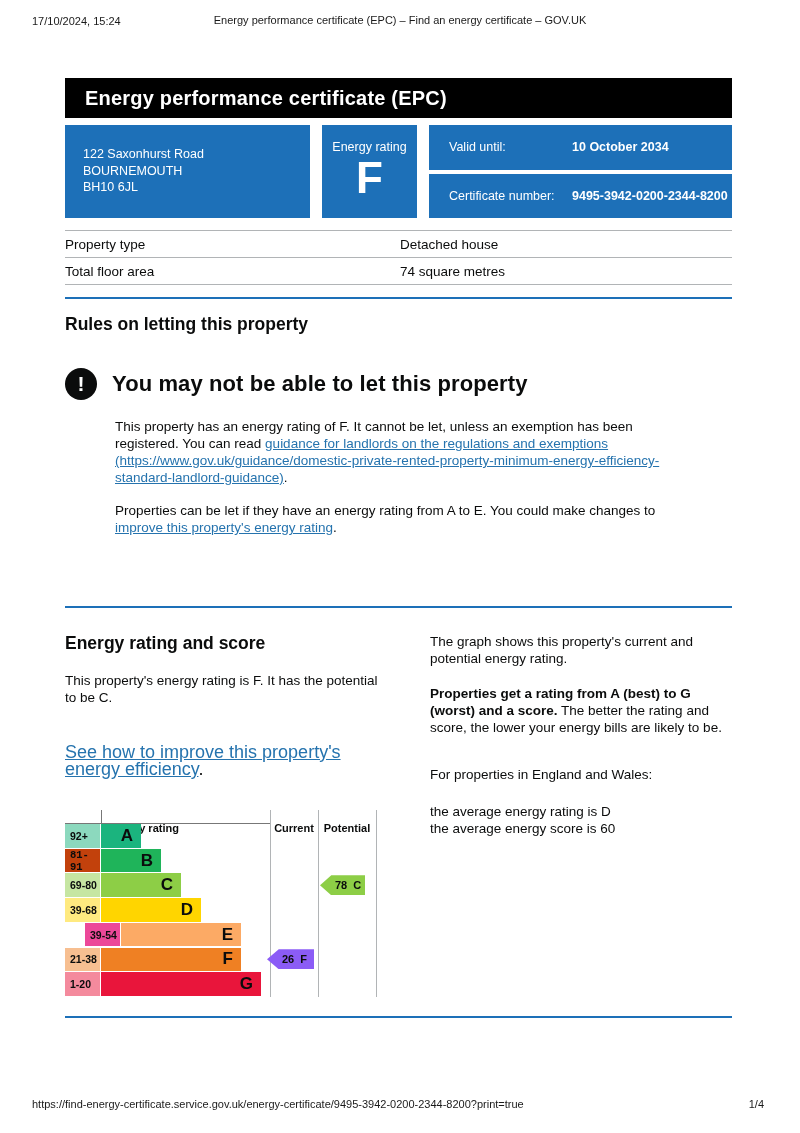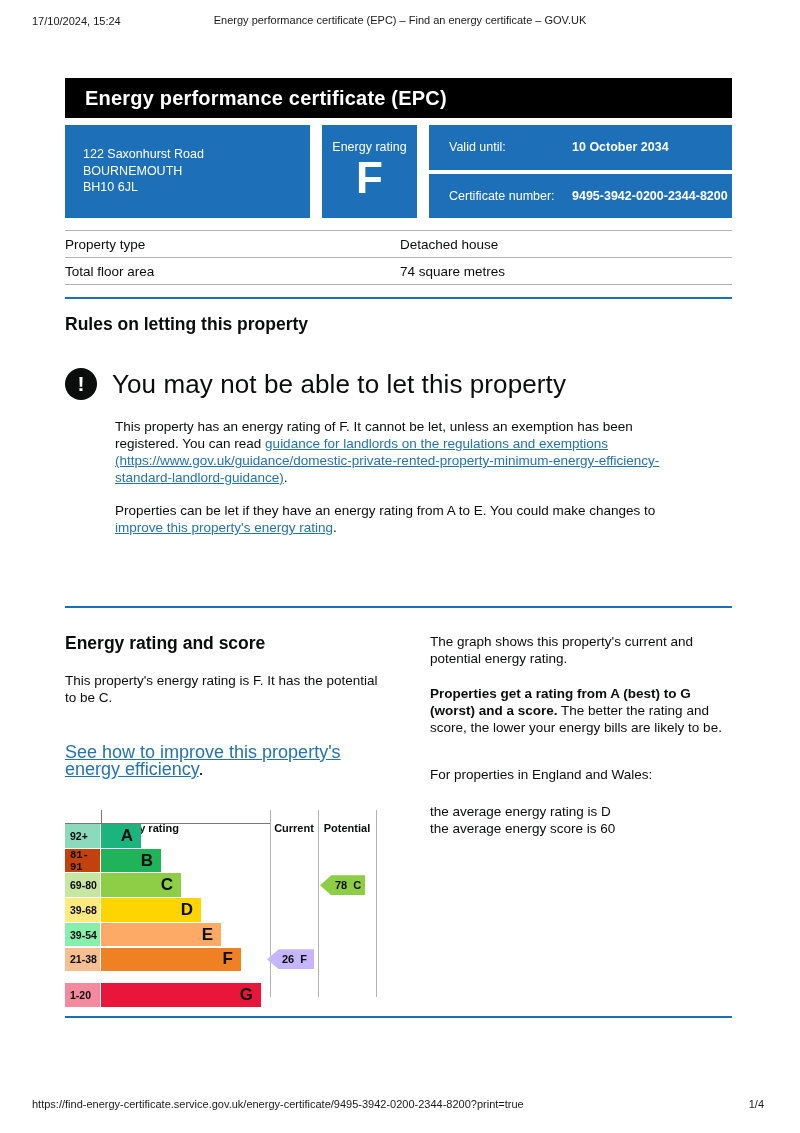--- a/index.html
+++ b/index.html
@@ -34,21 +34,21 @@
 
   .blue-rule { height:2px; background:#1d70b8; border:0; margin:0; }
   .rule1 { margin-top:12px; }
   .rule2 { margin-top:70px; }
   .rule3 { margin-top:18px; }
 
   .h2 { font-size:17.5px; font-weight:700; margin-top:15px; }
 
   .warning { display:flex; align-items:center; margin-top:33px; }
   .warn-icon { width:32px; height:32px; border-radius:50%; background:#0b0c0c; color:#fff; font-weight:700; font-size:21px; display:flex; align-items:center; justify-content:center; flex:0 0 32px; }
-  .warn-title { font-size:26px; font-weight:400; margin-left:15px; letter-spacing:0.1px; }
+  .warn-title { font-size:22px; font-weight:700; margin-left:15px; letter-spacing:0.1px; }
 
   .letting-body { margin-left:50px; width:578px; font-size:13.5px; line-height:17px; overflow-wrap:break-word; }
   .para1 { margin-top:18px; }
   .para2 { margin-top:16px; }
   .seg-link { color:#2573ae; text-decoration:underline; cursor:pointer; }
   .seg-bold { font-weight:700; }
 
   .columns { display:flex; margin-top:25px; }
   .col-left { width:318px; }
   .col-left .h2 { margin-top:0; }
@@ -165,32 +165,32 @@
             </div>
             <div class="ch-row" style="top: 63.4px;">
               <div class="score-cell" style="background: rgb(198, 230, 162);">69-80</div>
               <div class="band-bar" style="background: rgb(141, 206, 70); width: 80px;">C</div>
             </div>
             <div class="ch-row" style="top: 88.1px;">
               <div class="score-cell" style="background: rgb(255, 234, 128);">39-68</div>
               <div class="band-bar" style="background: rgb(255, 213, 0); width: 100px;">D</div>
             </div>
             <div class="ch-row" style="top: 112.8px;">
-              <div class="score-cell" style="background: #86efac;">39-54</div>
+              <div class="score-cell" style="background: #ec4899; margin-left: 20px;">39-54</div>
               <div class="band-bar" style="background: rgb(252, 170, 101); width: 120px;">E</div>
             </div>
             <div class="ch-row" style="top: 137.5px;">
               <div class="score-cell" style="background: rgb(247, 191, 145);">21-38</div>
               <div class="band-bar" style="background: rgb(239, 128, 35); width: 140px;">F</div>
             </div>
-            <div class="ch-row" style="top: 162.2px; margin-top: 11px;">
+            <div class="ch-row" style="top: 162.2px;">
               <div class="score-cell" style="background: rgb(244, 138, 157);">1-20</div>
               <div class="band-bar" style="background: rgb(233, 21, 59); width: 160px;">G</div>
             </div>
-            <div class="marker" style="background: #c4b5fd; left: 202px; width: 47px; top: 139.35px;">
+            <div class="marker" style="background: #8b5cf6; left: 202px; width: 47px; top: 139.35px;">
               <span>26</span>
               <span class="ml">F</span>
             </div>
             <div class="marker" style="background: rgb(141, 206, 70); left: 255px; width: 45px; top: 65.25px;">
               <span>78</span>
               <span class="ml">C</span>
             </div>
           </div>
       </div>
       <div class="col-right">

